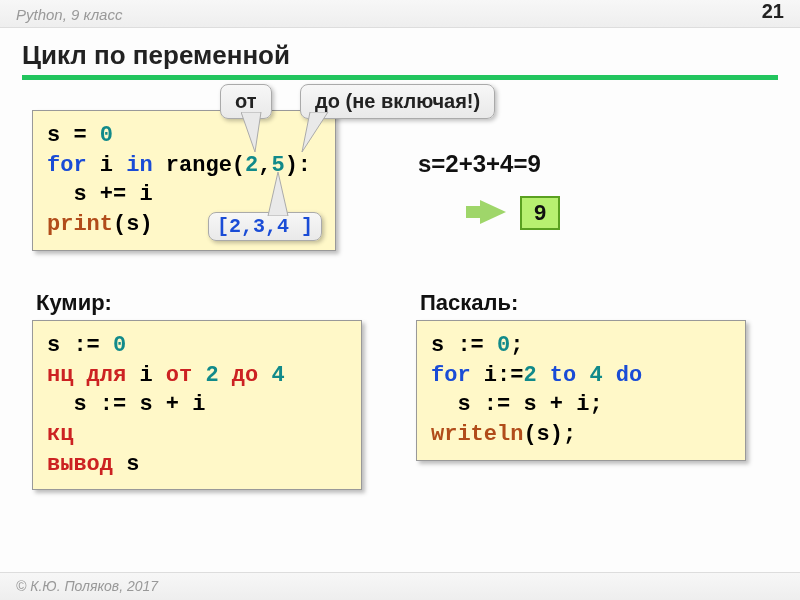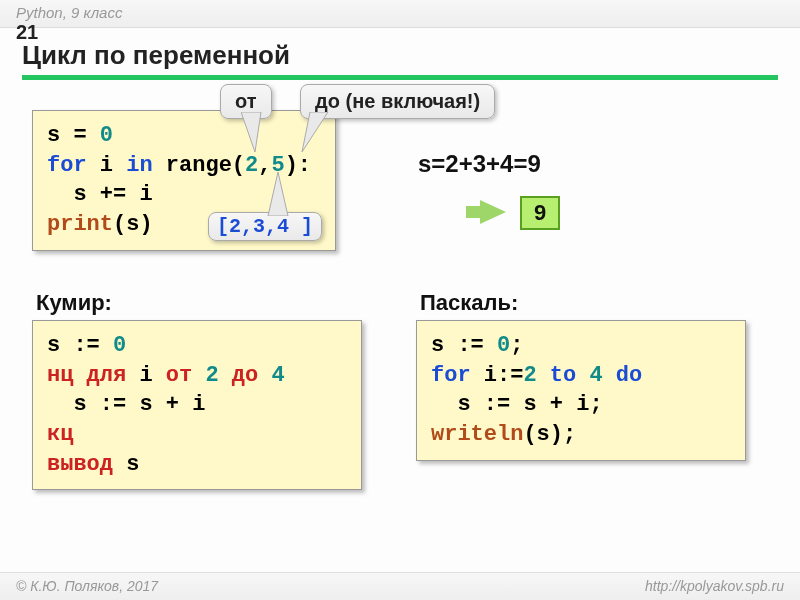--- a/index.html
+++ b/index.html
@@ -9,21 +9,21 @@
     font-family: Arial, sans-serif;
     position: relative;
     overflow: hidden;
   }
   .header {
     position: absolute; top: 0; left: 0; right: 0; height: 28px;
     background: linear-gradient(#f7f7f7,#eeeeee);
     border-bottom: 1px solid #ddd;
     font-style: italic; color: #999; font-size: 15px;
     padding: 4px 16px;
-    display: flex; justify-content: space-between; align-items: flex-start; flex-direction: column;
+    display: flex; justify-content: space-between; align-items: flex-end;
   }
   .header .right { font-weight: bold; font-style: normal; font-size: 20px; color: #222; }
   .title {
     position: absolute; top: 40px; left: 22px; right: 22px;
     font-size: 26px; font-weight: bold; color: #222;
     border-bottom: 5px solid #22c55e; padding-bottom: 4px;
   }
   .codebox {
     position: absolute;
     background: #fff8c8;
@@ -133,14 +133,13 @@
 <span class="kw-red">вывод</span><span> s</span></div>
 
 <div class="subhead" style="top:290px; left:420px;">Паскаль:</div>
 <div class="codebox" style="top:320px; left:416px; width:330px;"><span>s := </span><span class="kw-teal">0</span><span>;</span>
 <span class="kw-blue">for</span><span> i:=</span><span class="kw-teal">2</span><span> </span><span class="kw-blue">to</span><span> </span><span class="kw-teal">4</span><span> </span><span class="kw-blue">do</span>
 <span>  s := s + i;</span>
 <span class="kw-brown">writeln</span><span>(s);</span></div>
 
 <div class="footer">
   <span>© К.Ю. Поляков, 2017</span>
-  <span>http://kpolyakov.spb.ru</span>
 </div>
 
 </body></html>

